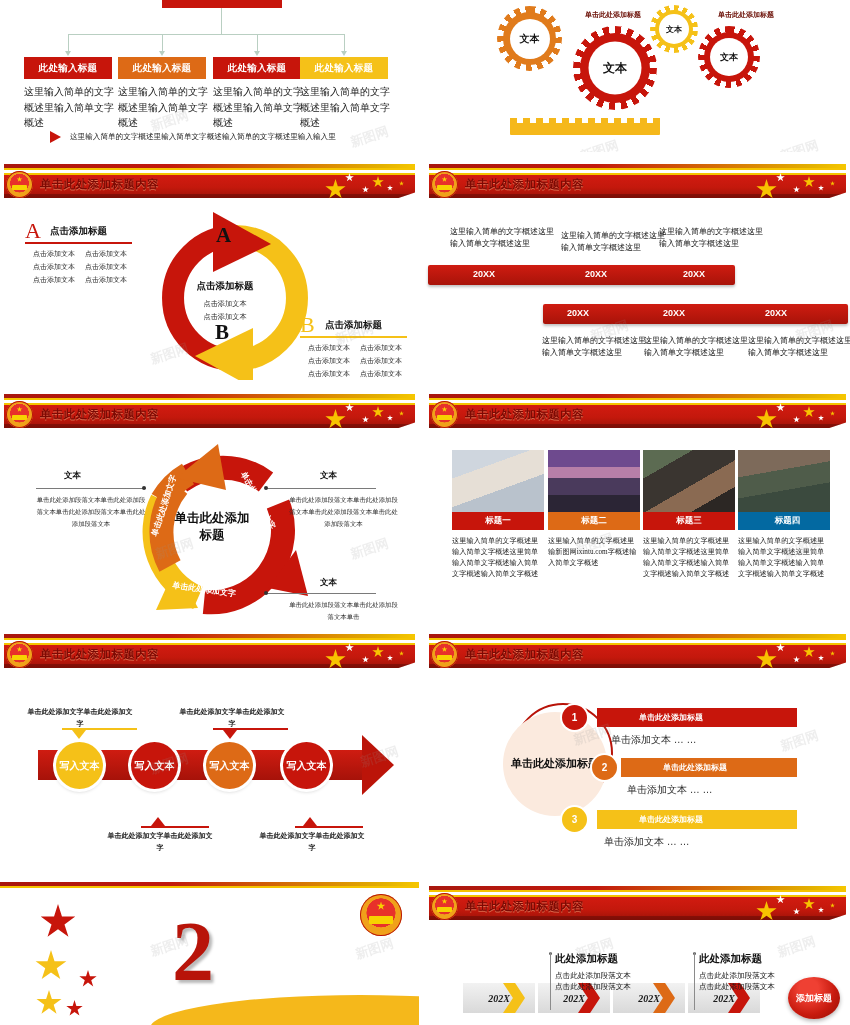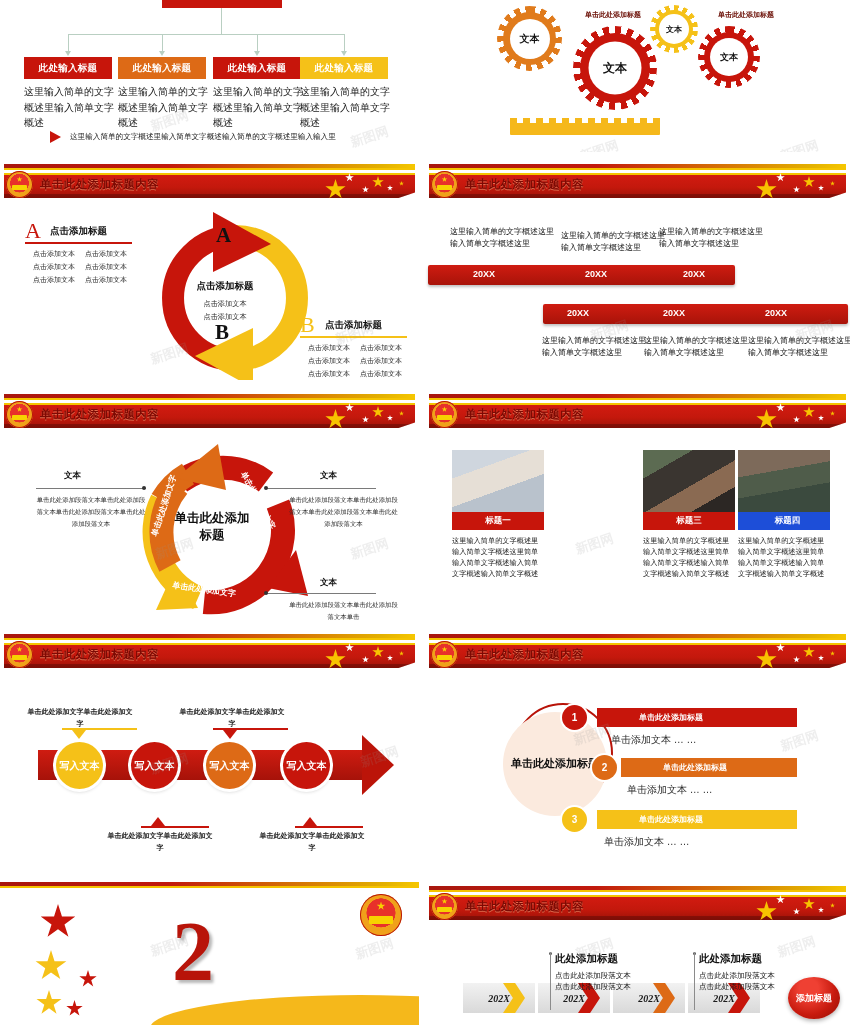--- a/index.html
+++ b/index.html
@@ -441,28 +441,33 @@
           <i class="s-w3"></i>
           <i class="s-y3"></i>
         </div>
   </div>
 
   <div class="pc" style="left:27px;">
     <div class="img" style="background:linear-gradient(160deg,#cfd6de 0 30%,#e6dfd6 30% 60%,#b9c2cc 60% 100%);"></div>
     <div class="cap" style="background:#c7150b;">标题一</div>
     <div class="bdy">这里输入简单的文字概述里输入简单文字概述这里简单输入简单文字概述输入简单文字概述输入简单文字概述</div>
   </div>
+  <div class="pc" style="left:123px;">
+    <div class="img" style="background:linear-gradient(180deg,#6e4a8e 0 28%,#b77fa8 28% 45%,#4a3a5c 45% 72%,#2b2535 72% 100%);"></div>
+    <div class="cap" style="background:#dd6a16;">标题二</div>
+    <div class="bdy">这里输入简单的文字概述里输新图网ixintu.com字概述输入简单文字概述</div>
+  </div>
   <div class="pc" style="left:218px;">
     <div class="img" style="background:linear-gradient(150deg,#5c6b52 0 25%,#3a3530 25% 55%,#8a6a52 55% 78%,#2c2724 78% 100%);"></div>
     <div class="cap" style="background:#c7150b;">标题三</div>
     <div class="bdy">这里输入简单的文字概述里输入简单文字概述这里简单输入简单文字概述输入简单文字概述输入简单文字概述</div>
   </div>
   <div class="pc" style="left:313px;">
     <div class="img" style="background:linear-gradient(170deg,#7d6a5a 0 35%,#4f5c4a 35% 62%,#3b4a3e 62% 100%);"></div>
-    <div class="cap" style="background:#1d4ed8;padding-left:7px;">标题四</div>
+    <div class="cap" style="background:#0369a1;padding-left:7px;">标题四</div>
     <div class="bdy">这里输入简单的文字概述里输入简单文字概述这里简单输入简单文字概述输入简单文字概述输入简单文字概述</div>
   </div>
 
   <div class="wm" style="left:150px;top:145px;">新图网</div>
   <div class="wm" style="left:358px;top:150px;">新图网</div>
 </div>
 
 <div class="slide left" id="s7">
   <div class="hdr">
     <div class="stripe-dark"></div>

